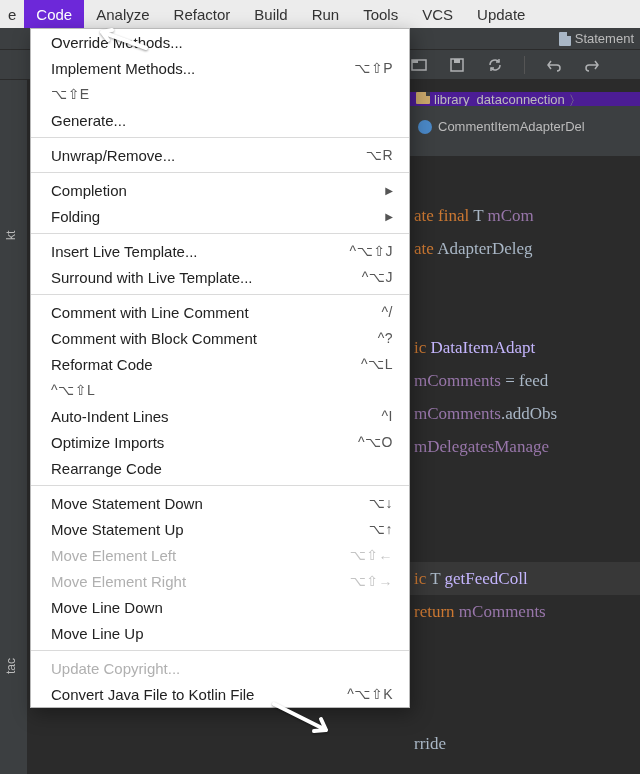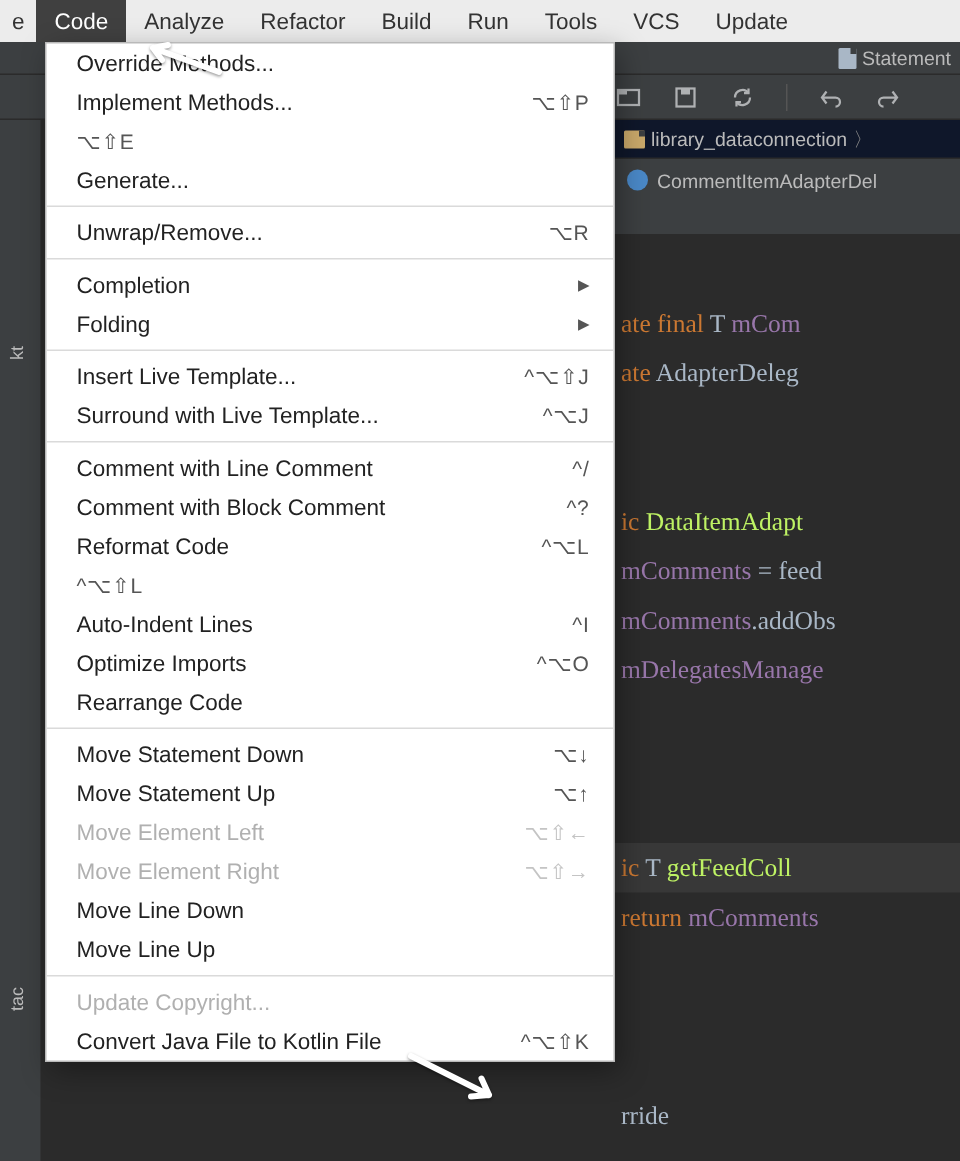--- a/index.html
+++ b/index.html
@@ -1,41 +1,41 @@
 <!DOCTYPE html>
 <html><head>
 <meta charset="utf-8">
 <style>
 html,body{margin:0;padding:0;width:640px;height:774px;overflow:hidden;font-family:-apple-system,"Helvetica Neue",Arial,sans-serif;background:#2B2B2B}
 *{box-sizing:border-box}
 .menubar{height:28px;background:#ECECEC;display:flex;align-items:center;font-size:15px;color:#333;-webkit-font-smoothing:antialiased}
 .menubar span{padding:0 12px;height:100%;display:flex;align-items:center;cursor:default}
 .menubar span.leading{padding-left:8px;padding-right:8px}
-.menubar span.active{background:#404040;color:#fff}
+.menubar span.active{background:#6d28d9;color:#fff}
 .topstrip{height:22px;background:#3C3F41;border-bottom:1px solid #2b2b2b;display:flex;align-items:center;justify-content:flex-end;padding-right:6px;gap:4px}
 .file-icon{width:12px;height:14px;background:#A9B7C6;border-radius:1px;display:inline-block;position:relative}
 .file-icon::after{content:"";position:absolute;top:0;right:0;width:4px;height:4px;background:#3C3F41}
 .topstrip .label{color:#BBBBBB;font-size:13px}
 .toolbar{height:30px;background:#3C3F41;border-bottom:1px solid #2b2b2b;display:flex;align-items:center;padding-left:410px;gap:20px}
 .tool-icon{width:18px;height:18px;display:inline-block}
 .sidebar-left{position:absolute;left:0;top:80px;width:28px;bottom:0;background:#3C3F41;border-right:1px solid #2b2b2b;color:#BBBBBB;font-size:12px}
 .sidebar-left .lbl{transform:translate(4px,160px) rotate(-90deg);transform-origin:left top;white-space:nowrap}
 .sidebar-left .lbl2{transform:translate(4px,580px) rotate(-90deg);transform-origin:left top;white-space:nowrap}
-.breadcrumb{position:absolute;left:410px;right:0;top:80px;height:26px;background:#0f172a;border-bottom:1px solid #2b2b2b;color:#BBBBBB;font-size:13px;display:flex;align-items:center;padding-left:6px;gap:4px}
+.breadcrumb{position:absolute;left:410px;right:0;top:92px;height:26px;background:#4c1d95;border-bottom:1px solid #2b2b2b;color:#BBBBBB;font-size:13px;display:flex;padding-left:6px;gap:4px}
 .breadcrumb .chevron{color:#888}
 .editor-tab{position:absolute;left:410px;right:0;top:106px;height:154px;background:#3C3F41;border-bottom:1px solid #2b2b2b}
-.editor-tab .tabbar{height:28px;display:flex;align-items:center;padding-left:8px;gap:6px;font-size:13px;color:#BBBBBB}
+.editor-tab .tabbar{height:28px;display:flex;align-items:flex-end;padding-left:8px;gap:6px;font-size:13px;color:#BBBBBB}
 .editor-tab .tab-icon{width:14px;height:14px;border-radius:50%;background:#4A88C7;display:inline-block}
 .editor{position:absolute;left:410px;right:0;top:156px;bottom:0;background:#2B2B2B;font-family:Liberation Serif, serif;font-size:17px;color:#A9B7C6;line-height:33px;padding-top:10px;white-space:pre}
 .code-line{padding-left:4px;overflow:hidden}
 .kw{color:#CC7832}
 .type{color:#A9B7C6}
 .ident{color:#9876AA}
 .cls{color:#A9B7C6}
-.yellow{color:#bef264}
+.yellow{color:#c4b5fd}
 .dropdown{position:absolute;left:30px;top:28px;width:380px;background:#FFFFFF;border:1px solid #B9B9B9;box-shadow:3px 6px 18px rgba(0,0,0,.35);font-size:15px;color:#222}
 .dropdown .row{display:flex;align-items:center;justify-content:space-between;padding:4px 16px 4px 20px;height:26px;white-space:nowrap}
 .dropdown .row.disabled{color:#B0B0B0}
 .dropdown .row .scut{color:#555;font-size:14px;letter-spacing:.5px}
 .dropdown .row.disabled .scut{color:#C4C4C4}
 .dropdown hr{border:none;border-top:1px solid #DADADA;margin:4px 0}
 .dropdown .sub::after{content:"▶";font-size:10px;color:#555;padding-left:10px}
 .arrow{position:absolute;pointer-events:none;filter:drop-shadow(0 1px 1px rgba(0,0,0,.4))}
 .arrow svg{display:block}
 </style>

